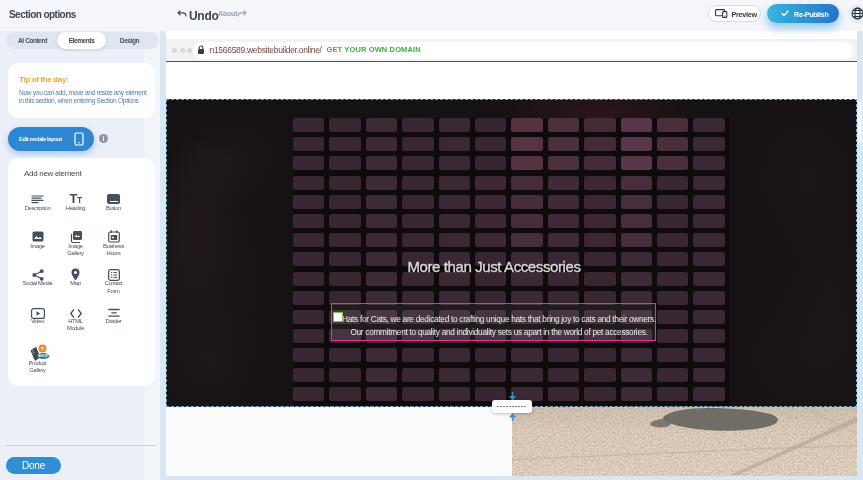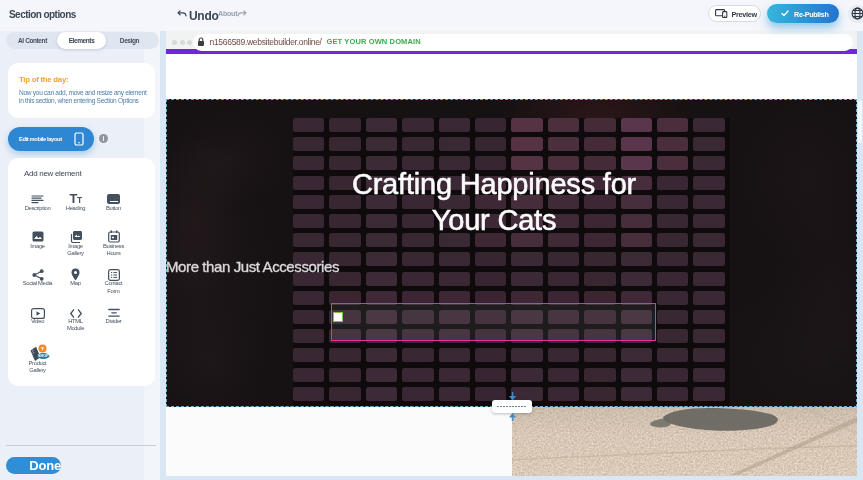--- a/index.html
+++ b/index.html
@@ -8,21 +8,21 @@
   .abs { position:absolute; }
   .t { position:absolute; width:31.4px; height:14px; border-radius:2.5px; }
 </style>
 </head>
 <body>
 
 <div class="abs" style="left:160px; top:31px; width:703px; height:449px; background:#d9e6f3;"></div>
 
 <div class="abs" style="left:166px; top:31px; width:691px; height:445px; background:#fff;">
 
-  <div class="abs" style="left:0; top:0; width:691px; height:23px; background:#f1f2f2; border-bottom:5px solid #6d28d9;">
+  <div class="abs" style="left:0; top:8px; width:691px; height:23px; background:#f1f2f2; border-bottom:1px solid #6d28d9;">
     <div class="abs" style="left:6px; top:8.5px; width:5px; height:5px; border-radius:50%; background:#d9d9d9;"></div>
     <div class="abs" style="left:13.5px; top:8.5px; width:5px; height:5px; border-radius:50%; background:#d9d9d9;"></div>
     <div class="abs" style="left:21px; top:8.5px; width:5px; height:5px; border-radius:50%; background:#d9d9d9;"></div>
     <div class="abs" style="left:27px; top:2.5px; width:660px; height:17.5px; background:#fff; border-radius:9px;"></div>
 
     <svg class="abs" style="left:31px; top:6px;" width="8" height="10" viewBox="0 0 8 10">
       <rect x="1" y="4" width="6" height="5" rx="1" fill="#3d3d3d"></rect>
       <path d="M2.2 4.5 V2.8 a1.8 1.8 0 0 1 3.6 0 V4.5" fill="none" stroke="#3d3d3d" stroke-width="1.1"></path>
     </svg>
     <div class="abs" style="left:43.5px; top:5.5px; font-size:8.5px; letter-spacing:-0.3px; color:#6e4a44;">n1566589.websitebuilder.online/</div>
@@ -220,25 +220,25 @@
         <div class="t" style="left:145.6px;top:268.8px;background:#3b2835"></div>
         <div class="t" style="left:182.0px;top:268.8px;background:#372532"></div>
         <div class="t" style="left:218.4px;top:268.8px;background:#3c2936"></div>
         <div class="t" style="left:254.8px;top:268.8px;background:#3a2734"></div>
         <div class="t" style="left:291.2px;top:268.8px;background:#382631"></div>
         <div class="t" style="left:327.6px;top:268.8px;background:#3d2a37"></div>
         <div class="t" style="left:364.0px;top:268.8px;background:#392733"></div>
         <div class="t" style="left:400.4px;top:268.8px;background:#3b2835"></div>
     </div>
 
-    <div class="abs" style="left:0px; top:66.5px; width:656px; text-align:center; color:#fcfbfc; font-size:29px; line-height:36.5px; letter-spacing:-0.2px; -webkit-text-stroke:0.55px #fcfbfc;">Crafting Happiness for<br>Your Cats</div>
-
-    <div class="abs" style="left:0px; top:159.5px; width:656px; text-align:left; color:#dcd7da; font-size:15px; line-height:15px; letter-spacing:-0.4px; -webkit-text-stroke:0.35px #dcd7da;">More than Just Accessories</div>
+
+    <div class="abs" style="left:0px; top:159.5px; width:656px; text-align:center; color:#dcd7da; font-size:15px; line-height:15px; letter-spacing:-0.4px; -webkit-text-stroke:0.35px #dcd7da;">More than Just Accessories</div>
 
     <div class="abs" style="left:165px; top:203.5px; width:325px; height:38.5px; border:1px solid #ee2f9b; background:rgba(255,255,255,0.07);">
+      <div class="abs" style="left:10px; top:9.3px; width:314px; text-align:center; color:#efedee; font-size:8.3px; line-height:13.2px; letter-spacing:-0.3px; white-space:nowrap;">Hats for Cats, we are dedicated to crafting unique hats that bring joy to cats and their owners.<br>Our commitment to quality and individuality sets us apart in the world of pet accessories.</div>
       <div class="abs" style="left:0.5px; top:8px; width:10px; height:10px; background:#fff; border:1.6px solid #7ec24c;"></div>
     </div>
 
     <div class="abs" style="left:0; top:0; width:691px; height:307.5px; border:1px dashed #69a9c9;"></div>
   </div>
 
   <div class="abs" style="left:0; top:375.5px; width:346px; height:69.5px; background:#fbfbfb;"></div>
   <div class="abs" style="left:346px; top:375.5px; width:345px; height:69.5px; overflow:hidden;">
     <svg width="345" height="70" viewBox="0 0 345 70">
       <defs>
@@ -417,14 +417,14 @@
     <path d="M4 6 L10 3 L13 14 L7 17 Z" fill="#3f4a58" transform="rotate(-8 8 10)"></path>
     <path d="M5.2 7.2 l1.3 -0.6 M5.8 9.2 l1.3 -0.6" stroke="#fff" stroke-width="0.7"></path>
     <circle cx="15.5" cy="4.5" r="4" fill="#ef8b1f"></circle>
     <path d="M15.5 6.3 V3.2 M14.2 4.4 L15.5 3 L16.8 4.4" stroke="#fff" stroke-width="0.9" fill="none"></path>
     <ellipse cx="16.3" cy="12" rx="6.2" ry="2.9" fill="#1e7f98"></ellipse>
     <text x="16.3" y="13.4" text-anchor="middle" font-family="Liberation Sans, sans-serif" font-size="3.8" font-weight="bold" fill="#fff">SHOP</text>
   </svg>
   <div class="abs" style="left:10px; top:328.5px; width:55px; text-align:center; font-size:5.8px; line-height:7.2px; letter-spacing:-0.3px; color:#45505f;">Product<br>Gallery</div>
 
   <div class="abs" style="left:6px; top:413.5px; width:150px; height:1px; background:#c9cdd6;"></div>
-  <div class="abs" style="left:6px; top:425.5px; width:55px; height:17.5px; background:#2f8ed6; border-radius:9px; color:#fff; font-size:13px; font-weight:bold; text-align:right; line-height:17.5px; letter-spacing:-0.2px;">Done</div>
+  <div class="abs" style="left:6px; top:425.5px; width:55px; height:17.5px; background:#2f8ed6; border-radius:9px; color:#fff; font-size:10px; font-weight:normal; text-align:center; line-height:17.5px; letter-spacing:-0.2px;">Done</div>
 </div>
 
 </body></html>

